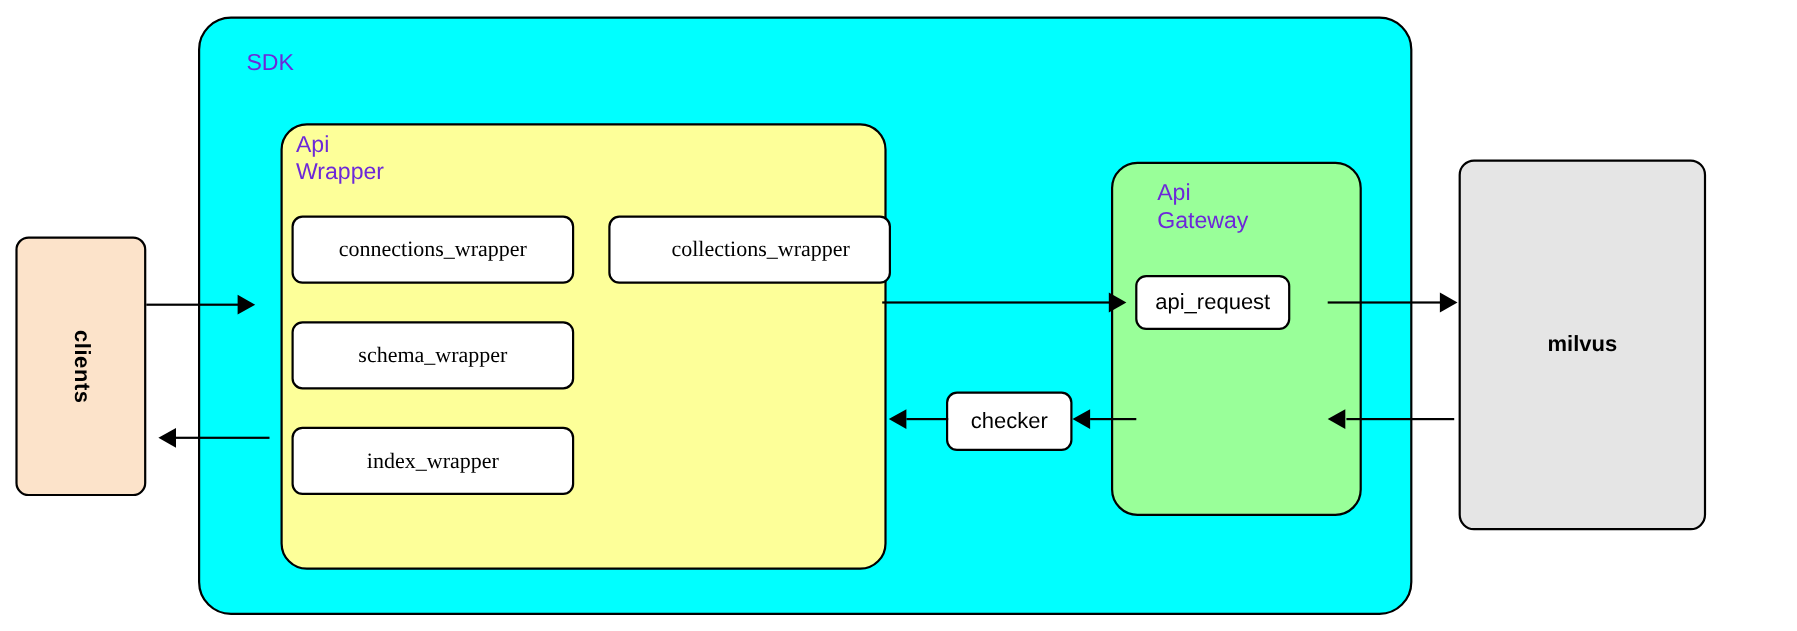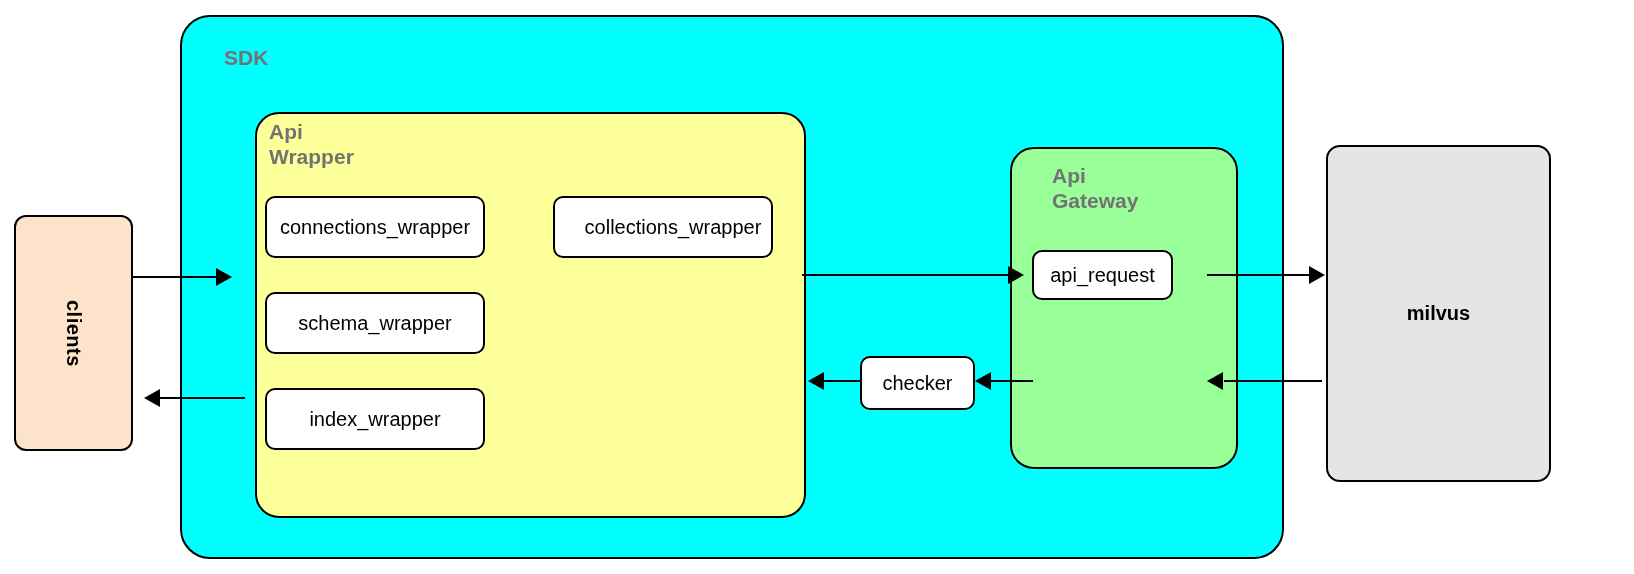--- a/index.html
+++ b/index.html
@@ -27,25 +27,25 @@
     color: #000000;
   }
   
   .container {
     border-radius: 26px;
     align-items: flex-start;
     justify-content: flex-start;
   }
   .container > .container-label {
     position: absolute;
-    font-weight: bold;
+    font-weight: normal;
     font-size: 21px;
     line-height: 25px;
     white-space: pre-line;
-    color: #737373;
+    color: #6d28d9;
   }
   #sdk-container {
     left: 180px;
     top: 15px;
     width: 1104px;
     height: 544px;
     background: #00ffff;
     border-radius: 30px;
   }
   #sdk-container > .container-label {
@@ -76,21 +76,21 @@
     left: 40px;
     top: 14px;
   }
   
   .leaf {
     background: #ffffff;
     border-radius: 10px;
     font-size: 20px;
     text-align: center;
   }
-  .wrapper-leaf { width: 220px; height: 62px; }
+  .wrapper-leaf { width: 257px; height: 62px; font-family: Liberation Serif, serif; }
   #connections-wrapper { left: 265px; top: 196px; }
   #schema-wrapper      { left: 265px; top: 292px; }
   #index-wrapper       { left: 265px; top: 388px; }
   #collections-wrapper { left: 553px; top: 196px; padding-left: 20px; }
   #partition-wrapper   { left: 553px; top: 292px; }
   #utility-wrapper     { left: 553px; top: 388px; }
 
   #checker-box {
     left: 860px;
     top: 356px;

